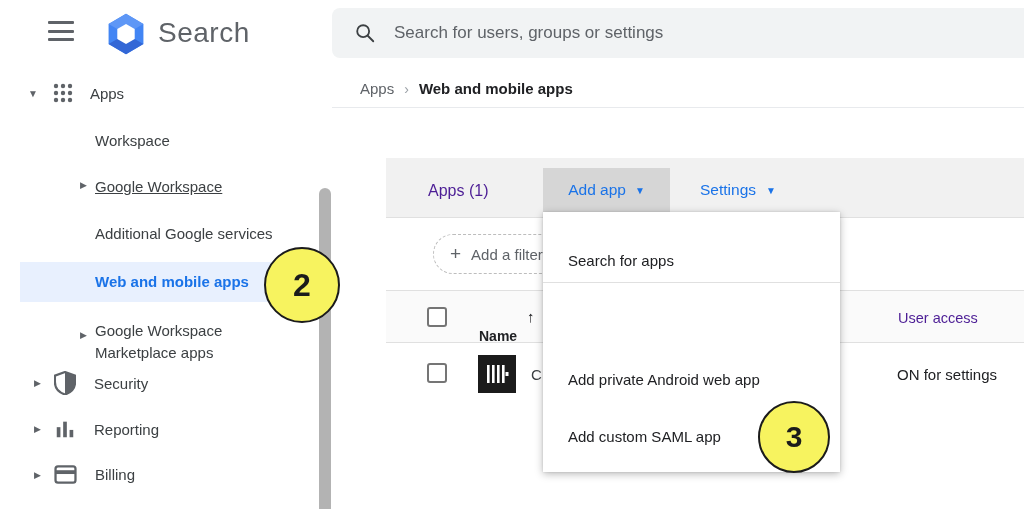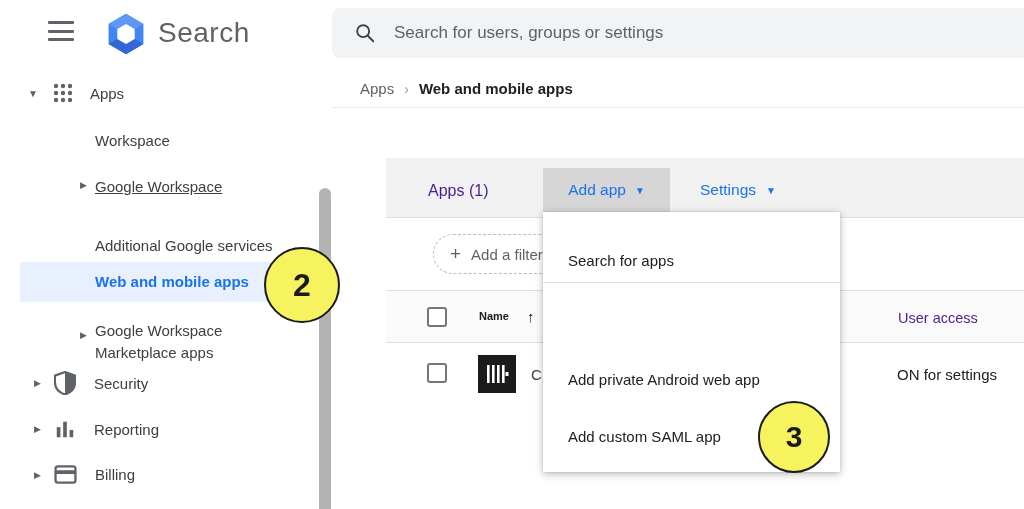--- a/index.html
+++ b/index.html
@@ -28,21 +28,21 @@
 
   
   .side-caret { font-size:10px; color:#5f6368; }
   .expand-arrow { font-size:9px; color:#5f6368; }
   .side-label { font-size:15px; color:#3c4043; }
   #apps-section { left:28px; top:82px; display:flex; align-items:center; gap:0; }
   #apps-grid-icon { margin-left:14px; margin-right:16px; }
   #item-overview { left:95px; top:132px; }
   #gw-arrow { left:80px; top:180px; }
   #item-gw { left:95px; top:178px;text-decoration:underline; }
-  #item-ags { left:95px; top:225px;margin-top:12px; }
+  #item-ags { left:95px; top:225px; }
   #selected-band { left:20px; top:262px; width:298px; height:40px; background:#e8f0fe; }
   #item-wma { left:95px; top:273px; font-weight:bold; color:#1a73e8; font-size:15px; }
   #gwm-arrow { left:80px; top:330px; }
   #item-gwm { left:95px; top:320px; width:176px; line-height:22px; }
   .bottom-item { display:flex; align-items:center; }
   #item-security { left:34px; top:371px; gap:0; }
   #item-reporting { left:34px; top:418px; }
   #item-billing { left:34px; top:465px; }
   .bottom-item .expand-arrow { width:20px; }
   .bottom-item svg { margin-right:18px; }
@@ -57,21 +57,21 @@
   #settings-btn { left:700px; top:168px; height:44px; display:flex; align-items:center; gap:10px; cursor:pointer; }
 
   #filter-chip { left:433px; top:234px; height:40px; padding:0 20px 0 16px; border:1px dashed #bdbdbd; border-radius:20px;
                  display:flex; align-items:center; gap:10px; color:#5f6368; font-size:15px; background:#fff; }
   #filter-plus { font-size:19px; color:#5f6368; }
   #filter-divider { left:386px; top:290px; width:638px; height:1px; background:#e0e0e0; }
 
   #table-header { left:386px; top:291px; width:638px; height:52px; background:#fafafa; border-bottom:1px solid #e0e0e0; }
   .checkbox { width:20px; height:20px; border:2px solid #757575; border-radius:3px; background:#fff; }
   #header-checkbox { left:427px; top:307px; }
-  #col-name { left:479px; top:310px; font-size:11px; font-weight:bold; color:#202124; }
+  #col-name { left:479px; top:328px; font-size:14px; font-weight:bold; color:#202124; }
   #sort-arrow { left:527px; top:308px; font-size:15px; color:#202124; }
   #col-access { left:898px; top:310px; font-size:14.5px; color:#4c1d95; }
 
   #row-checkbox { left:427px; top:363px; }
   #app-icon { left:478px; top:355px; width:38px; height:38px; background:#1b1b1b; display:flex; align-items:center; justify-content:center; }
   #row-name { left:531px; top:366px; font-size:15px; color:#3c4043; }
   #row-access { left:897px; top:366px; font-size:15px; color:#202124; }
 
   
   #menu { left:543px; top:212px; width:297px; height:260px; background:#fff; z-index:20;

